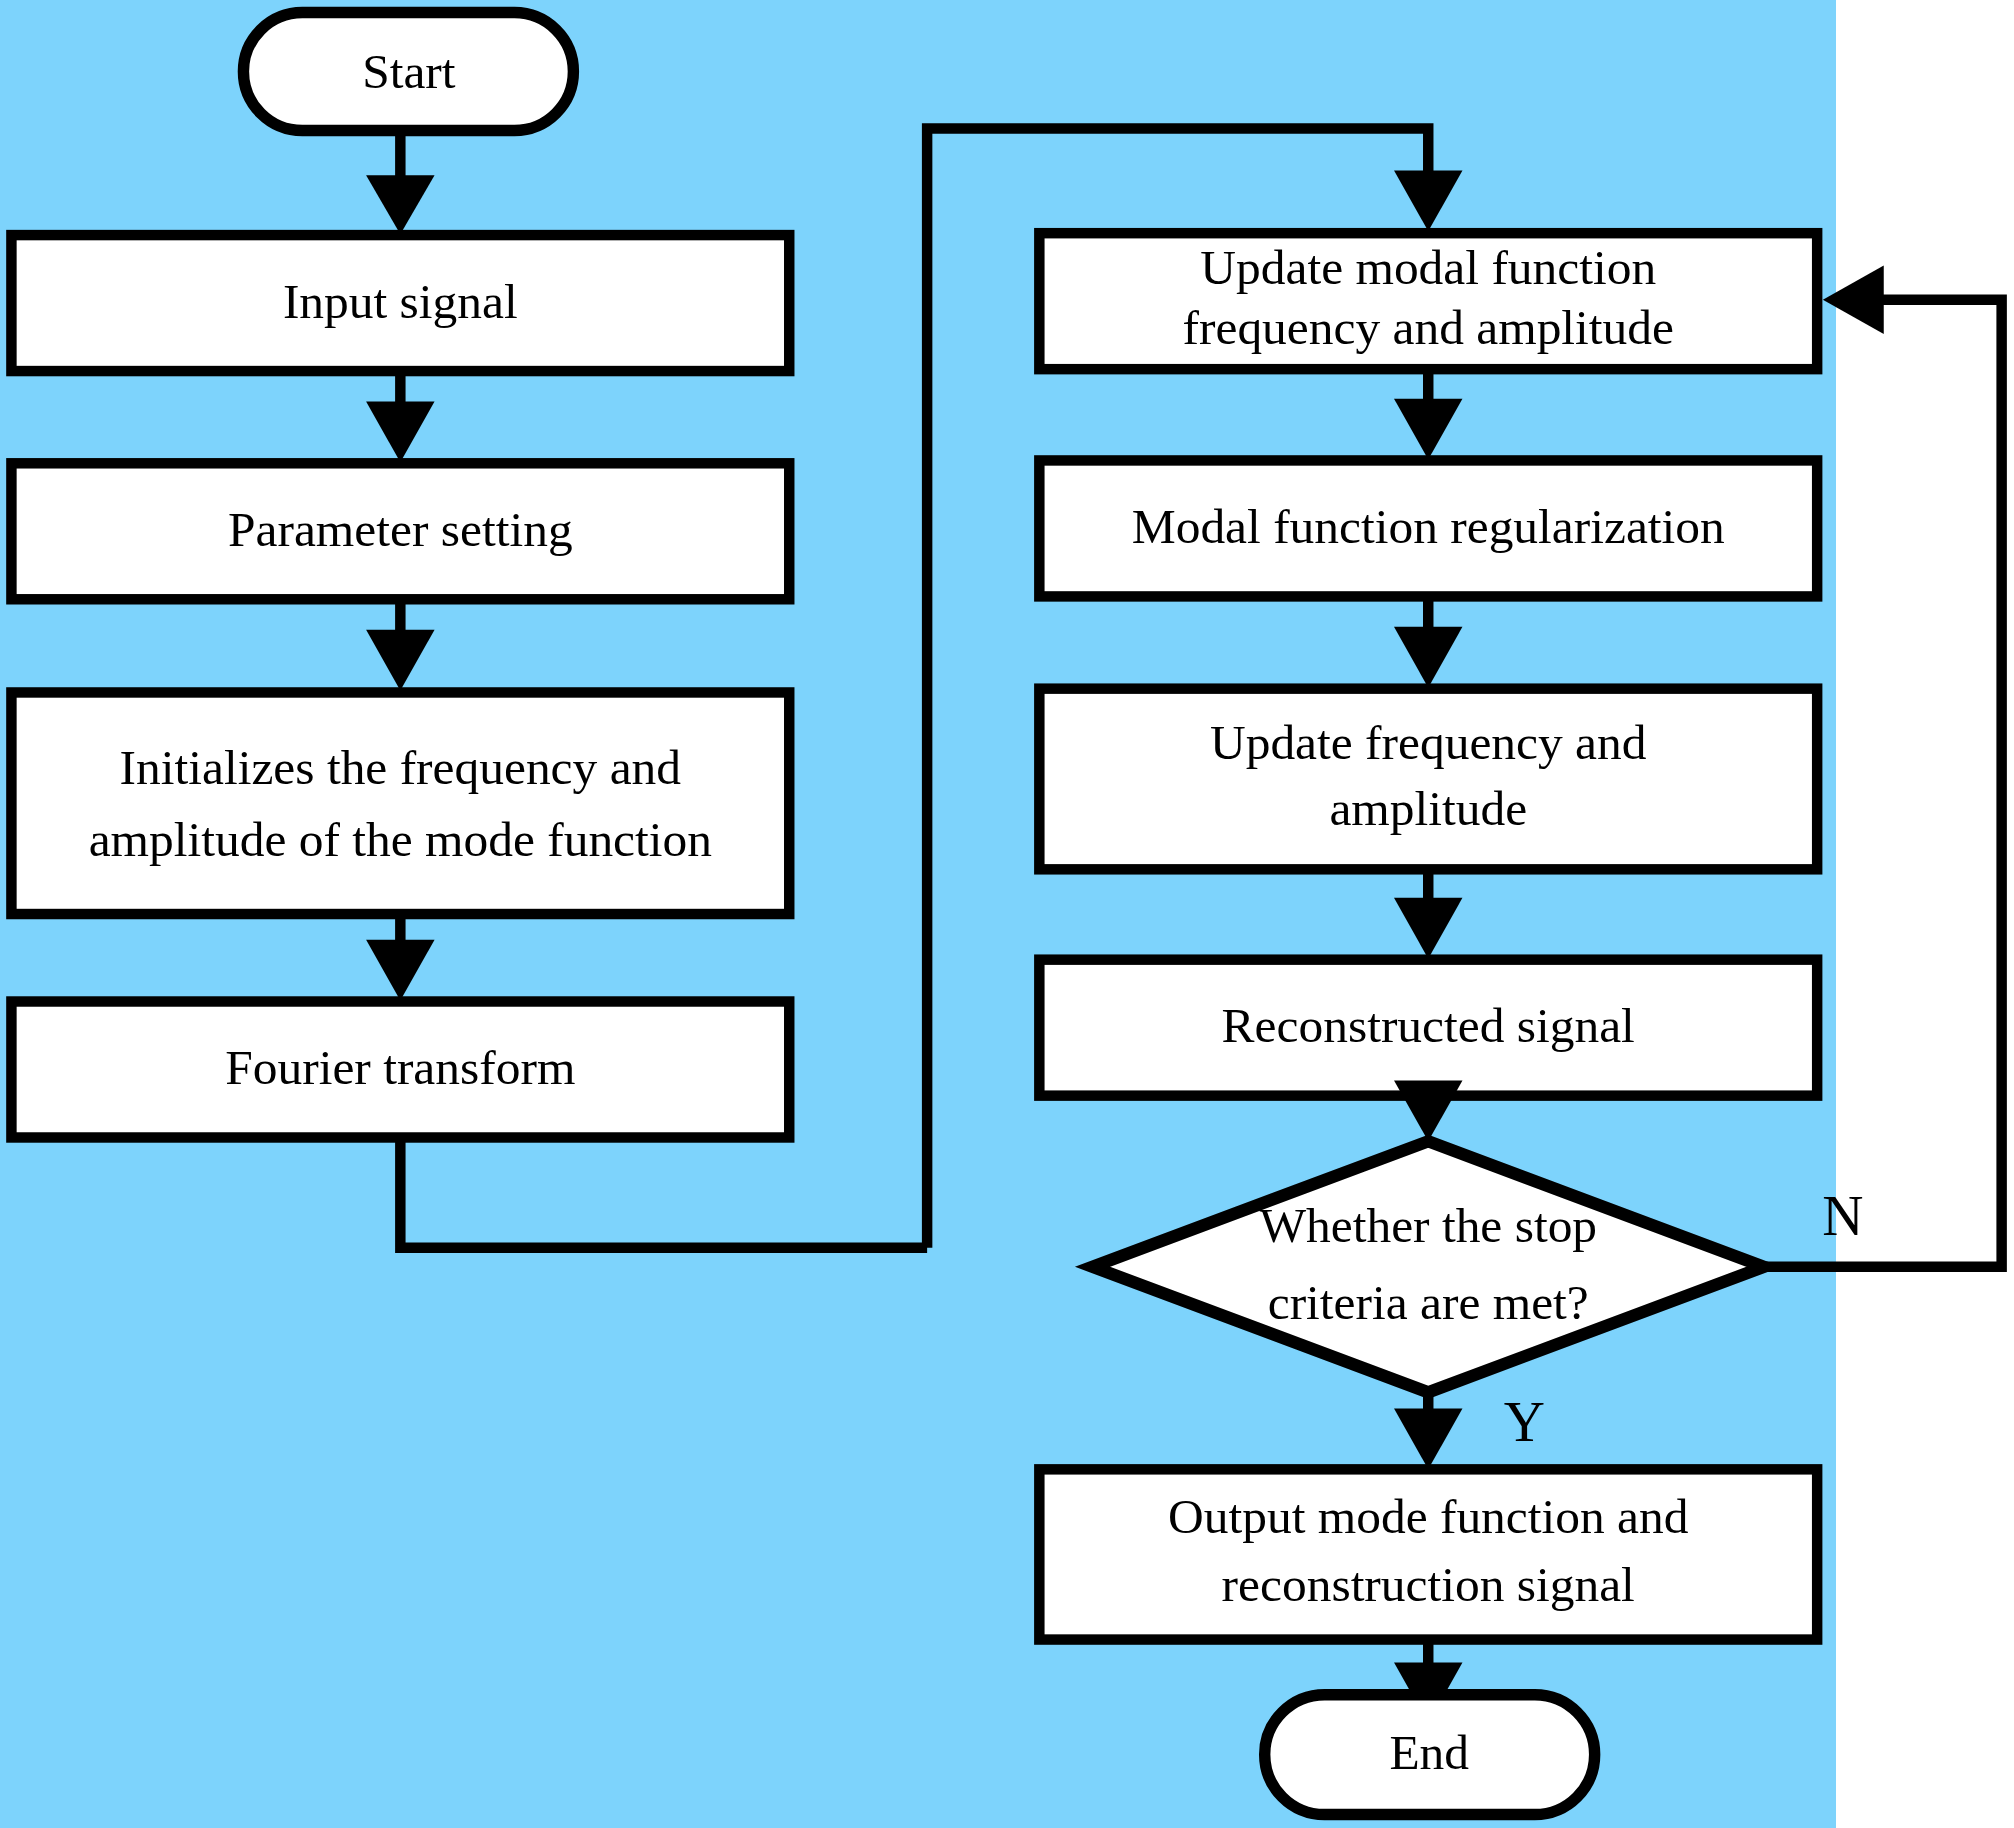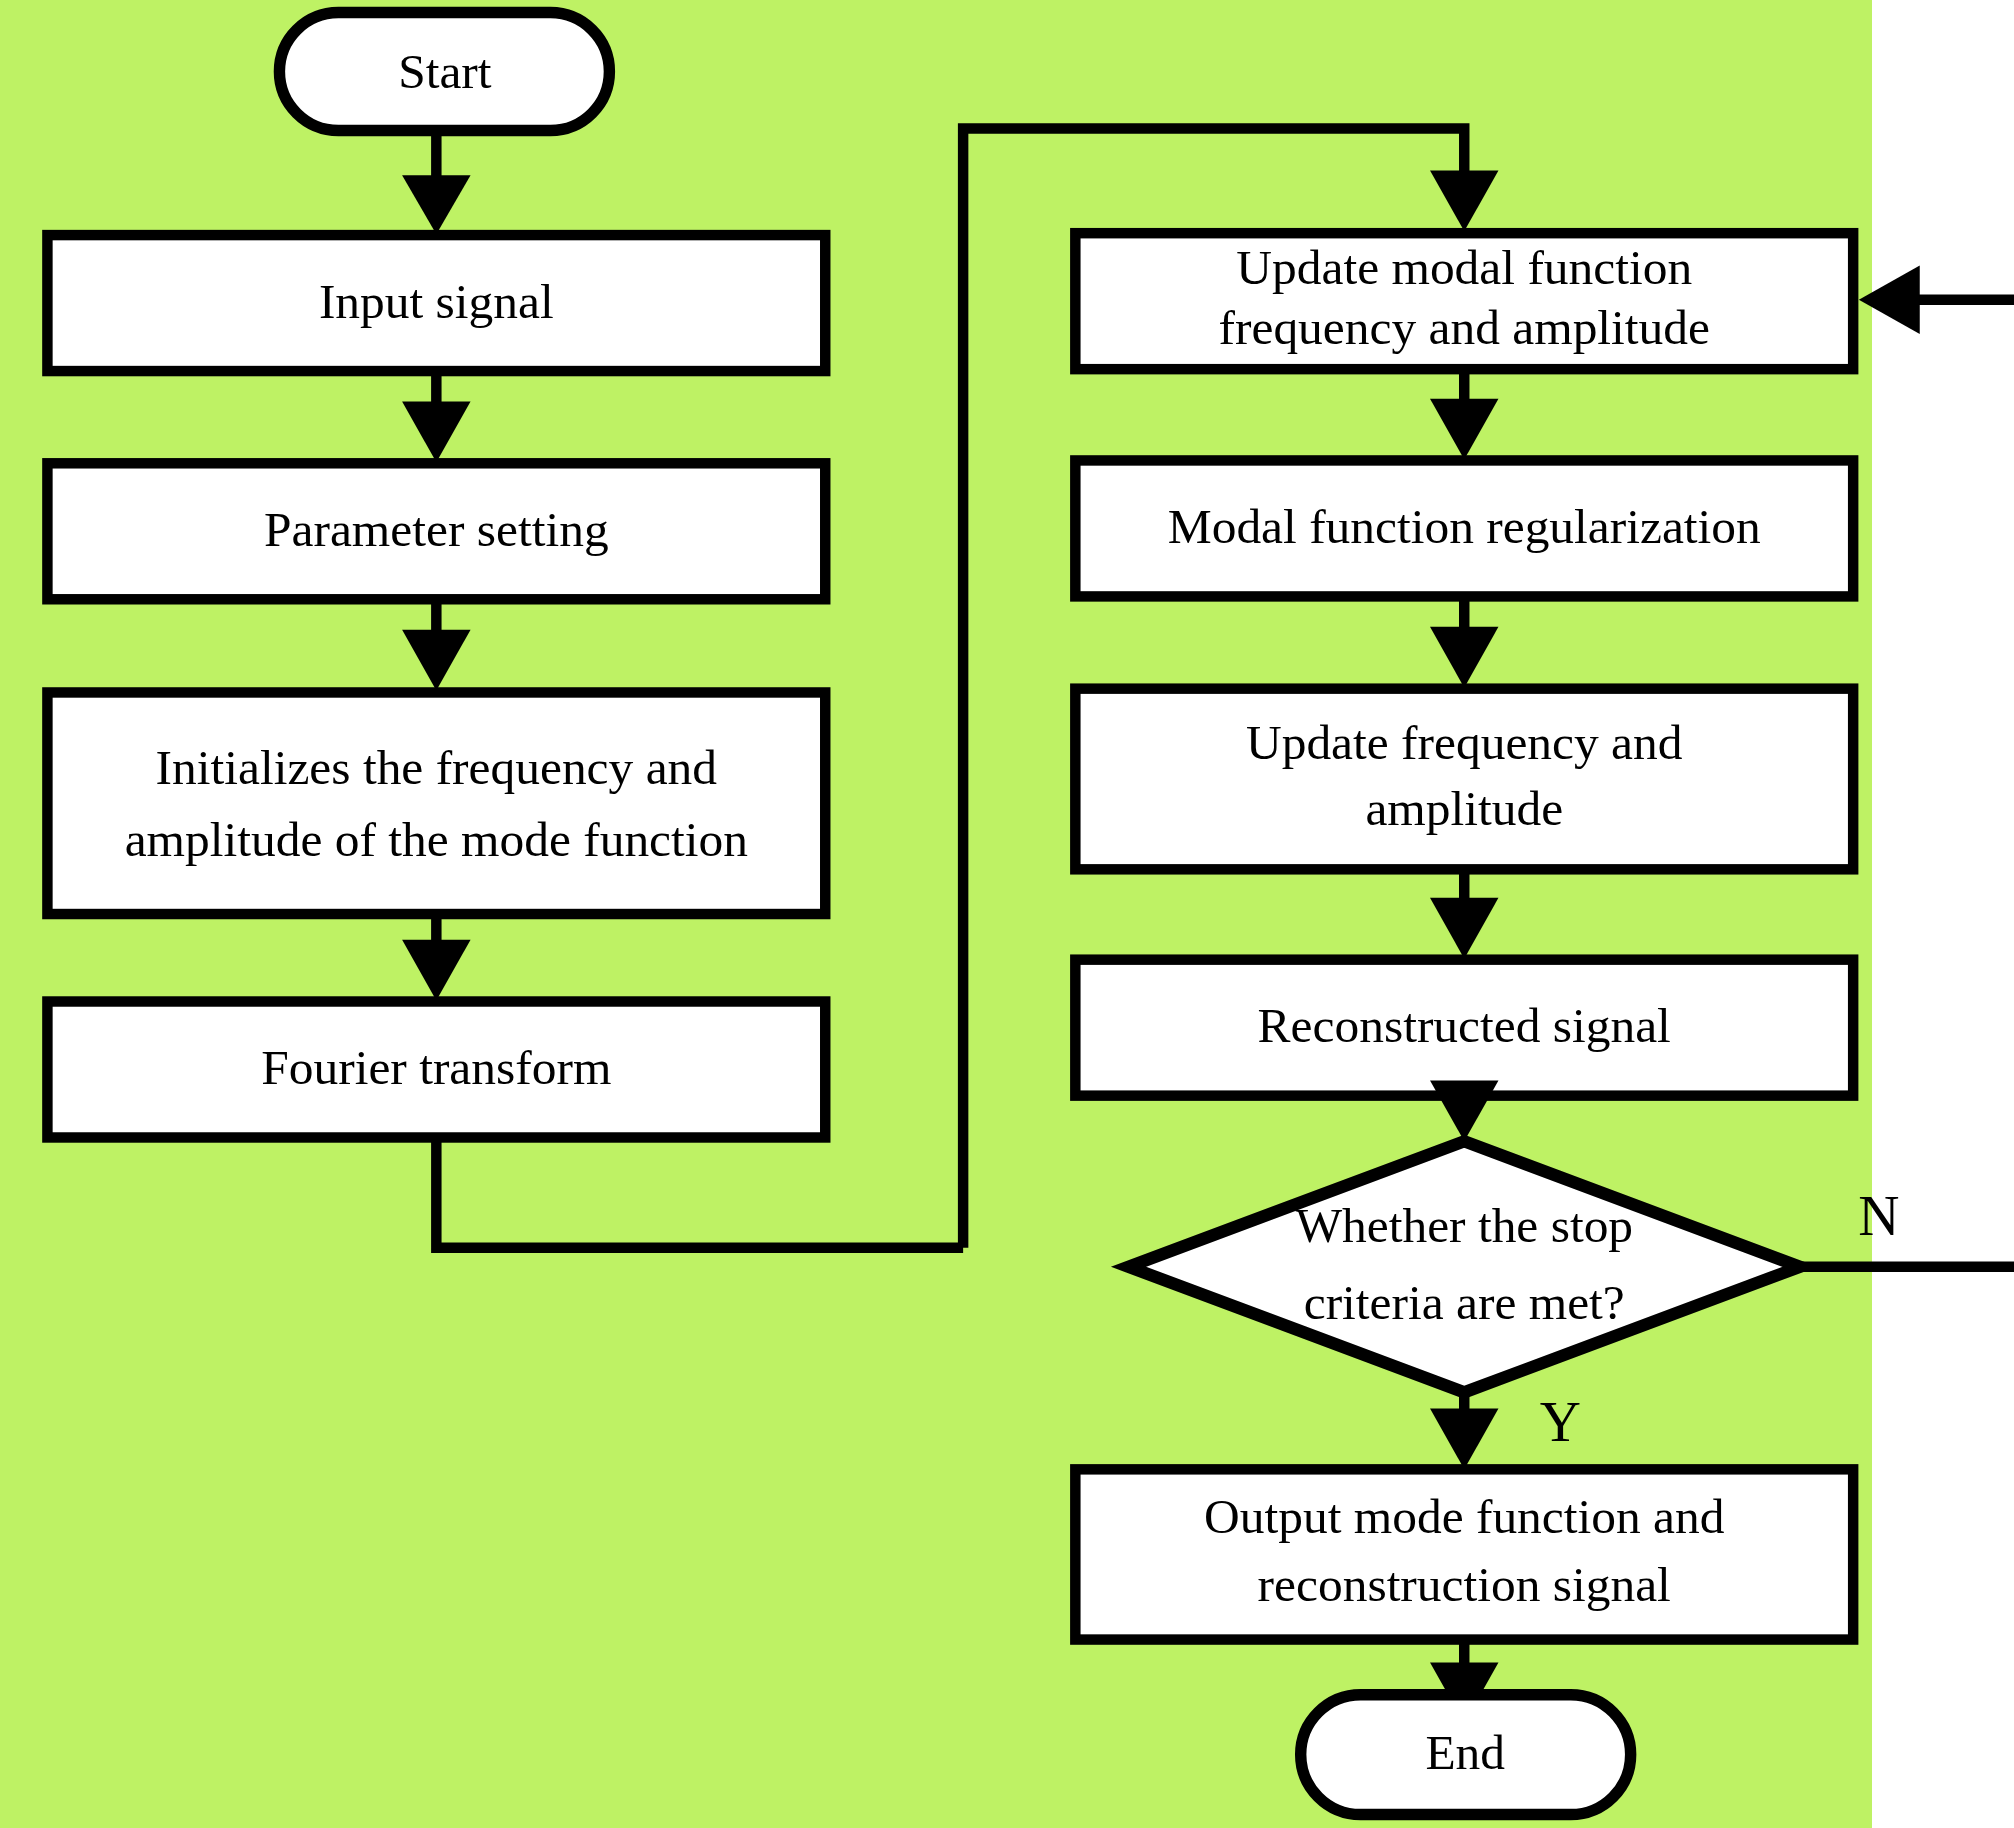--- a/index.html
+++ b/index.html
@@ -4,23 +4,22 @@
 <style>
   html, body {
     margin: 0;
     padding: 0;
     background: #ffffff;
   }
   #diagram-root {
     position: relative;
     width: 1836px;
     height: 1829px;
-    background: #bef264;
+    background: #7dd3fc;
     font-family: "Liberation Serif", "DejaVu Serif", serif;
-    padding-left: 36px;
   }
   svg.flow {
     display: block;
     width: 2014px;
     height: 1829px;
   }
   .node-shape {
     fill: #ffffff;
     stroke: #000000;
     stroke-width: 11;

